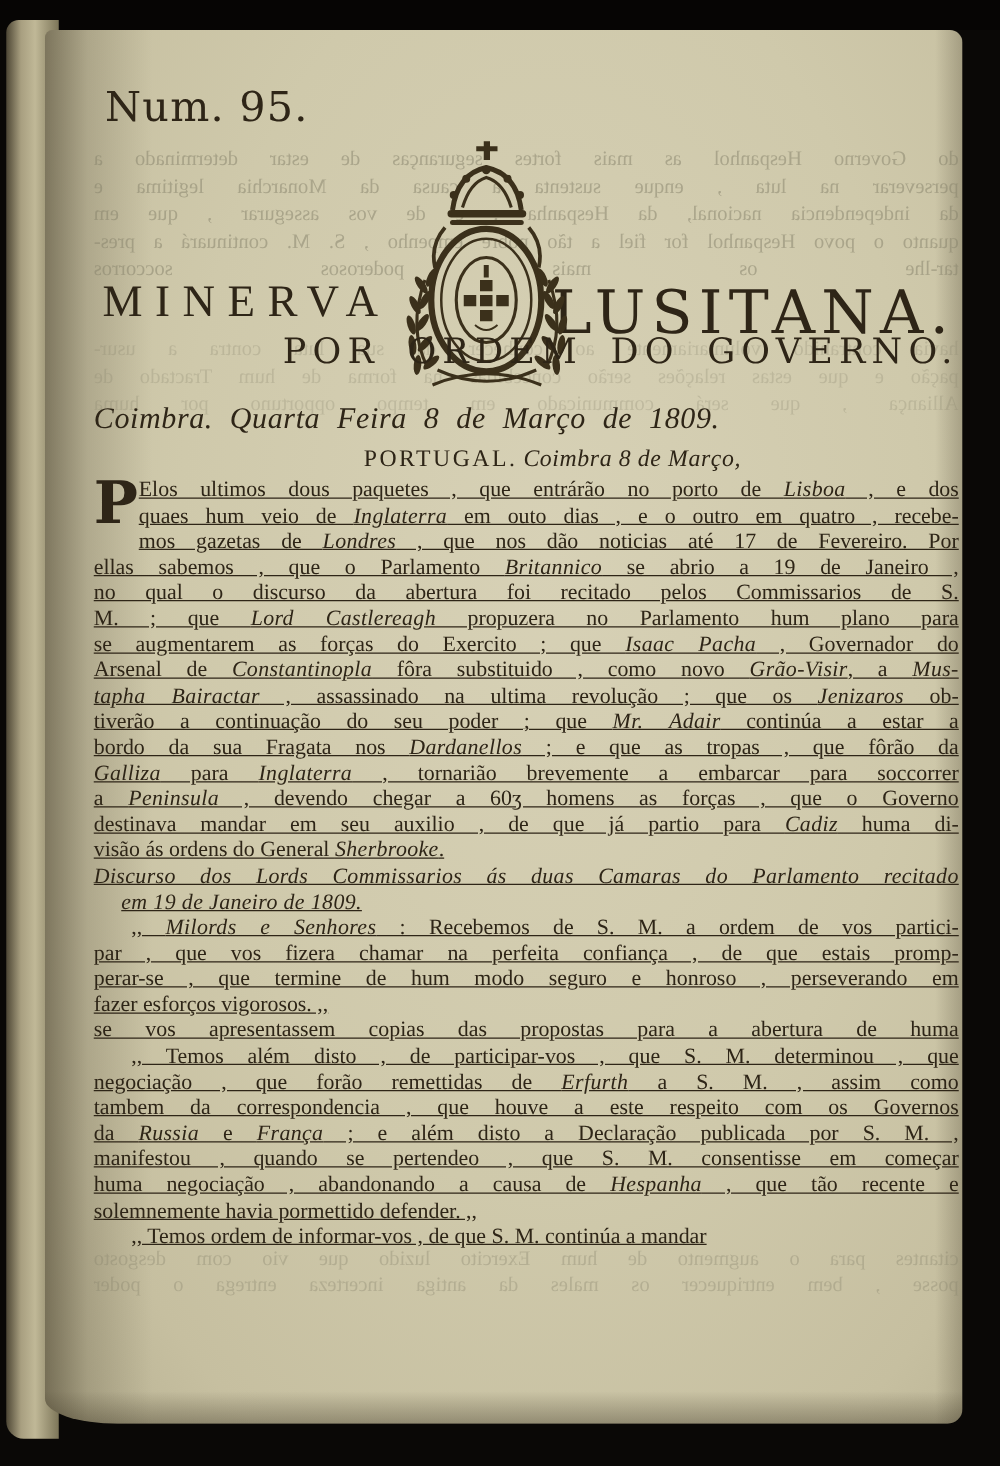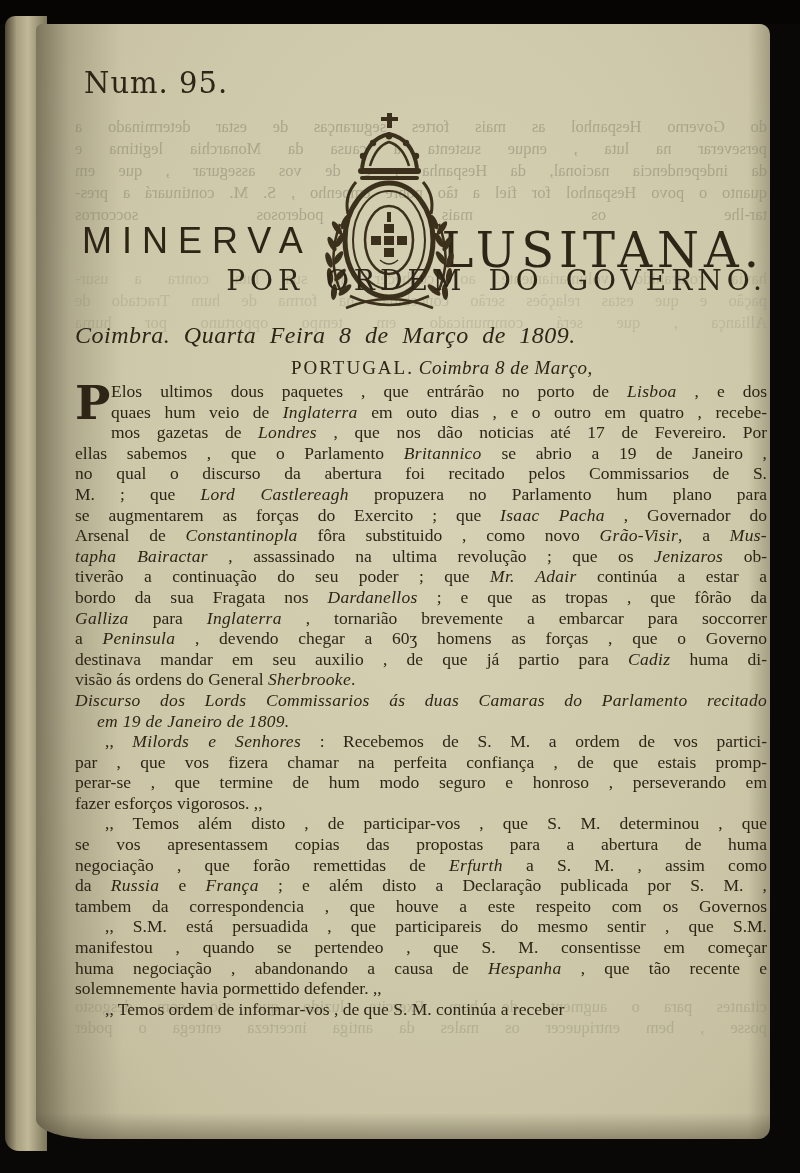--- a/index.html
+++ b/index.html
@@ -24,40 +24,40 @@
   
   .bleed{position:absolute;left:39px;width:692px;transform:scaleX(-1);
          color:#85816a;filter:blur(.5px);
          font-size:16.5px;line-height:22px;text-align:justify;}
   .bleed .bline{text-align:justify;text-align-last:justify;white-space:nowrap;overflow:hidden;}
   .bleed-top{top:92px;opacity:.50;}
   .bleed-mid{top:244px;opacity:.26;}
   .bleed-bottom{top:972px;opacity:.34;line-height:21px;}
   
   .issue{position:absolute;left:48px;top:42px;
-         font-family:"DejaVu Serif", serif;font-size:29px;letter-spacing:1px;}
+         font-family:"DejaVu Serif", serif;font-size:33px;letter-spacing:1px;}
   .title-left{position:absolute;left:46px;top:196px;
-         font-family:Liberation Sans, sans-serif;font-size:36px;letter-spacing:10px;}
+         font-family:Liberation Serif, serif;font-size:36px;letter-spacing:10px;}
   .title-right{position:absolute;right:6px;top:198px;
          font-family:"DejaVu Serif", serif;font-size:48px;letter-spacing:5px;}
   .emblem{position:absolute;left:260px;top:88px;width:188px;height:206px;}
   .order-line{position:absolute;left:39px;top:240px;width:692px;text-align:right;
          font-family:"DejaVu Serif", serif;font-size:28px;letter-spacing:5px;word-spacing:8px;}
   .dateline{position:absolute;left:39px;top:298px;width:692px;text-align:left;
          font-style:italic;font-size:24px;word-spacing:7px;letter-spacing:.5px;}
   
   .section-head{position:absolute;left:39px;top:333px;width:692px;
          font-size:19px;padding-left:216px;}
   .section-head .sc{letter-spacing:2px;text-align:center;}
   .section-head i{font-size:19px;letter-spacing:.5px;}
   .article-body{position:absolute;left:39px;top:357px;width:692px;
          font-size:17.5px;line-height:20.6px;}
   .dropcap{float:left;width:30px;height:41px;margin:1px 6px 0 0;
          font-family:"DejaVu Serif", serif;font-size:47px;line-height:41px;font-weight:bold;}
-  .line{text-align:justify;text-align-last:justify;height:20.6px;overflow:visible;white-space:nowrap;}
+  .line{text-align:justify;text-align-last:justify;height:20.6px;overflow:visible;white-space:nowrap;text-decoration:underline;}
   .line.end{text-align-last:left;}
   .line.ind1{padding-left:22px;}
   .line.ind2{padding-left:30px;}
   .line i{letter-spacing:.3px;}
   svg .ink{stroke:#3b301b;fill:none;}
   svg .inkf{fill:#3b301b;stroke:none;}
 </style>
 </head>
 <body>
 
@@ -174,26 +174,25 @@
         <div class="line"><span></span><i>Galliza</i><span> para </span><i>Inglaterra</i><span> , tornarião brevemente a embarcar para soccorrer</span></div>
         <div class="line"><span>a </span><i>Peninsula</i><span> , devendo chegar a 60ʒ homens as forças , que o Governo</span></div>
         <div class="line"><span>destinava mandar em seu auxilio , de que já partio para </span><i>Cadiz</i><span> huma di-</span></div>
         <div class="line end"><span>visão ás ordens do General </span><i>Sherbrooke</i><span>.</span></div>
         <div class="line"><span></span><i>Discurso dos Lords Commissarios ás duas Camaras do Parlamento recitado</i><span></span></div>
         <div class="line end ind1"><span></span><i>em 19 de Janeiro de 1809.</i><span></span></div>
         <div class="line ind2"><span>,, </span><i>Milords e Senhores</i><span> : Recebemos de S. M. a ordem de vos partici-</span></div>
         <div class="line"><span>par , que vos fizera chamar na perfeita confiança , de que estais promp-</span></div>
         <div class="line"><span>perar-se , que termine de hum modo seguro e honroso , perseverando em</span></div>
         <div class="line end"><span>fazer esforços vigorosos. ,,</span></div>
+        <div class="line"><span>se vos apresentassem copias das propostas para a abertura de huma</span></div>
         <div class="line ind2"><span>,, Temos além disto , de participar-vos , que S. M. determinou , que</span></div>
-        <div class="line"><span>se vos apresentassem copias das propostas para a abertura de huma</span></div>
         <div class="line"><span>negociação , que forão remettidas de </span><i>Erfurth</i><span> a S. M. , assim como</span></div>
+        <div class="line"><span>tambem da correspondencia , que houve a este respeito com os Governos</span></div>
         <div class="line"><span>da </span><i>Russia</i><span> e </span><i>França</i><span> ; e além disto a Declaração publicada por S. M. ,</span></div>
-        <div class="line"><span>tambem da correspondencia , que houve a este respeito com os Governos</span></div>
-        <div class="line ind2"><span>,, S.M. está persuadida , que participareis do mesmo sentir , que S.M.</span></div>
         <div class="line"><span>manifestou , quando se pertendeo , que S. M. consentisse em começar</span></div>
         <div class="line"><span>huma negociação , abandonando a causa de </span><i>Hespanha</i><span> , que tão recente e</span></div>
         <div class="line end"><span>solemnemente havia pormettido defender. ,,</span></div>
-        <div class="line end ind2"><span>,, Temos ordem de informar-vos , de que S. M. continúa a receber</span></div>
+        <div class="line end ind2"><span>,, Temos ordem de informar-vos , de que S. M. continúa a mandar</span></div>
       </div>
 
   </div>
 </div>
 
 </body></html>

